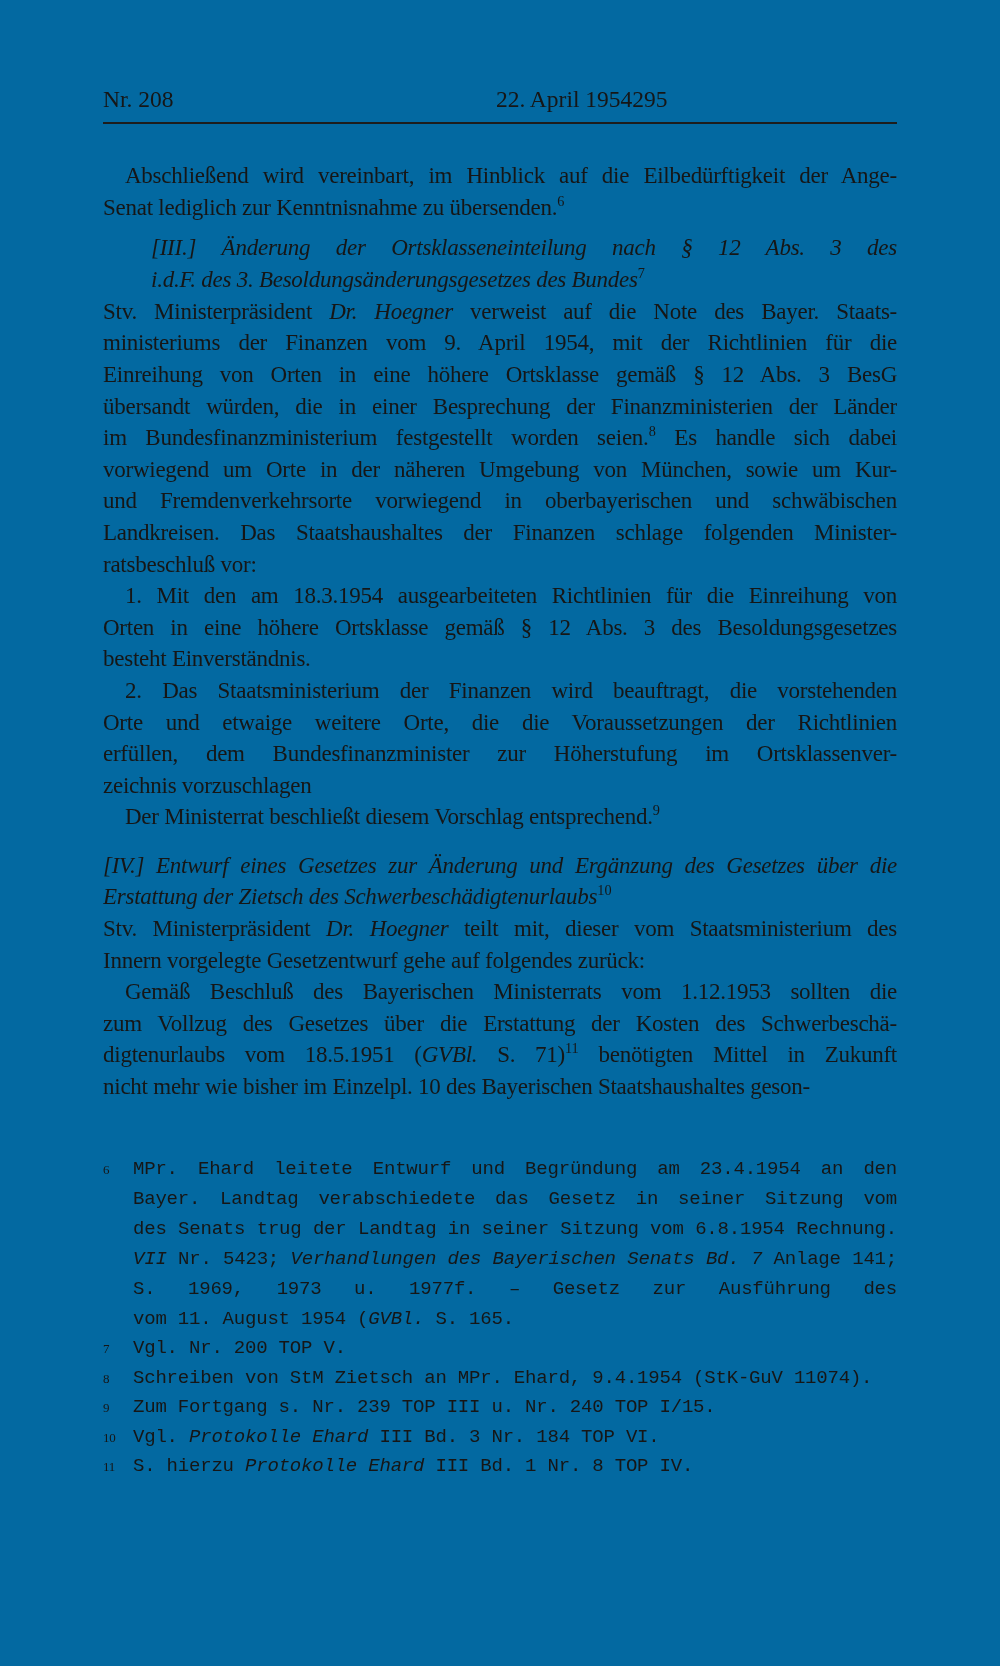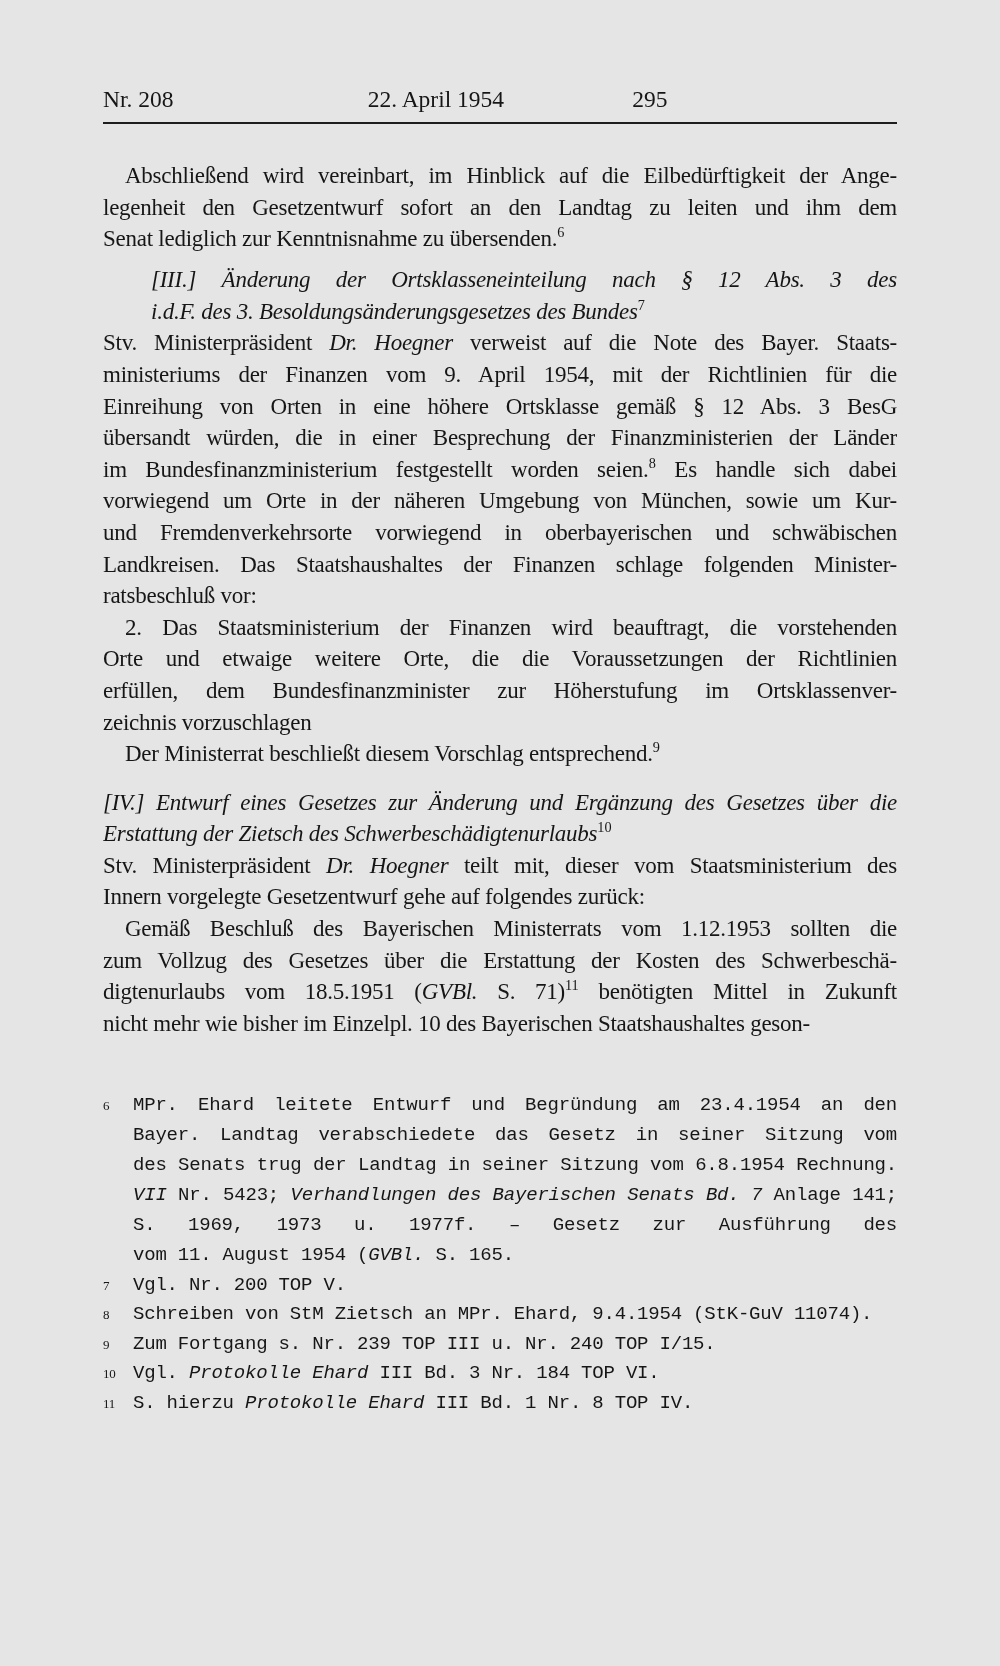--- a/index.html
+++ b/index.html
@@ -1,34 +1,34 @@
 <!DOCTYPE html>
 <html lang="de"><head>
 <meta charset="utf-8">
 <style>
   html,body{margin:0;padding:0;background:#ffffff;}
   .page{
     position:relative;
     width:1000px;height:1666px;
-    background:#e5e5e5;
+    background:#0369a1;
     color:#161616;
     font-family:"Liberation Serif","DejaVu Serif",serif;
     overflow:hidden;
   }
   .inner{position:absolute;left:103px;top:86px;width:794px;}
 
   
   .header{
     display:flex;align-items:baseline;
     font-size:23.5px;
     padding-bottom:9px;
     border-bottom:2px solid #1d1d1d;
   }
   .header .h-left{flex:1;text-align:left;}
-  .header .h-center{flex:1;text-align:left;}
+  .header .h-center{flex:1;text-align:right;}
   .header .h-right{flex:1;}
 
   
   .body-text{margin-top:36px;font-size:23px;letter-spacing:-0.25px;}
   .line{
     line-height:31.6px;
     max-height:32px;overflow:hidden;
     text-align:justify;
     text-align-last:justify;
   }
@@ -65,37 +65,41 @@
 
     <div class="header">
       <span class="h-left">Nr. 208</span>
       <span class="h-center">22. April 1954</span>
       <span class="h-right">295</span>
     </div>
 
     <div class="body-text" id="body-text">
         <div class="block indent">
           <div class="line"><span class="rg">Abschließend wird vereinbart, im Hinblick auf die Eilbedürftigkeit der Ange-</span></div>
-          <div class="line"><span class="rg">legenheit den Gesetzentwurf sofort an den Landtag zu leiten und ihm dem</span></div>
           <div class="line last"><span class="rg">Senat lediglich zur Kenntnisnahme zu übersenden.</span><span class="sup">6</span></div>
         </div>
         <div class="block heading">
           <div class="line"><span class="it">[III.] Änderung der Ortsklasseneinteilung nach § 12 Abs. 3 des Besoldungsgesetzes</span></div>
           <div class="line last"><span class="it">i.d.F. des 3. Besoldungsänderungsgesetzes des Bundes</span><span class="sup">7</span></div>
         </div>
         <div class="block flush">
           <div class="line"><span class="rg">Stv. Ministerpräsident </span><span class="it">Dr. Hoegner</span><span class="rg"> verweist auf die Note des Bayer. Staats-</span></div>
           <div class="line"><span class="rg">ministeriums der Finanzen vom 9. April 1954, mit der Richtlinien für die</span></div>
           <div class="line"><span class="rg">Einreihung von Orten in eine höhere Ortsklasse gemäß § 12 Abs. 3 BesG</span></div>
           <div class="line"><span class="rg">übersandt würden, die in einer Besprechung der Finanzministerien der Länder</span></div>
           <div class="line"><span class="rg">im Bundesfinanzministerium festgestellt worden seien.</span><span class="sup">8</span><span class="rg"> Es handle sich dabei</span></div>
           <div class="line"><span class="rg">vorwiegend um Orte in der näheren Umgebung von München, sowie um Kur-</span></div>
           <div class="line"><span class="rg">und Fremdenverkehrsorte vorwiegend in oberbayerischen und schwäbischen</span></div>
           <div class="line"><span class="rg">Landkreisen. Das Staatshaushaltes der Finanzen schlage folgenden Minister-</span></div>
           <div class="line last"><span class="rg">ratsbeschluß vor:</span></div>
+        </div>
+        <div class="block indent">
+          <div class="line"><span class="rg">1. Mit den am 18.3.1954 ausgearbeiteten Richtlinien für die Einreihung von</span></div>
+          <div class="line"><span class="rg">Orten in eine höhere Ortsklasse gemäß § 12 Abs. 3 des Besoldungsgesetzes</span></div>
+          <div class="line last"><span class="rg">besteht Einverständnis.</span></div>
         </div>
         <div class="block indent">
           <div class="line"><span class="rg">2. Das Staatsministerium der Finanzen wird beauftragt, die vorstehenden</span></div>
           <div class="line"><span class="rg">Orte und etwaige weitere Orte, die die Voraussetzungen der Richtlinien</span></div>
           <div class="line"><span class="rg">erfüllen, dem Bundesfinanzminister zur Höherstufung im Ortsklassenver-</span></div>
           <div class="line last"><span class="rg">zeichnis vorzuschlagen</span></div>
         </div>
         <div class="block indent">
           <div class="line last"><span class="rg">Der Ministerrat beschließt diesem Vorschlag entsprechend.</span><span class="sup">9</span></div>
         </div>

